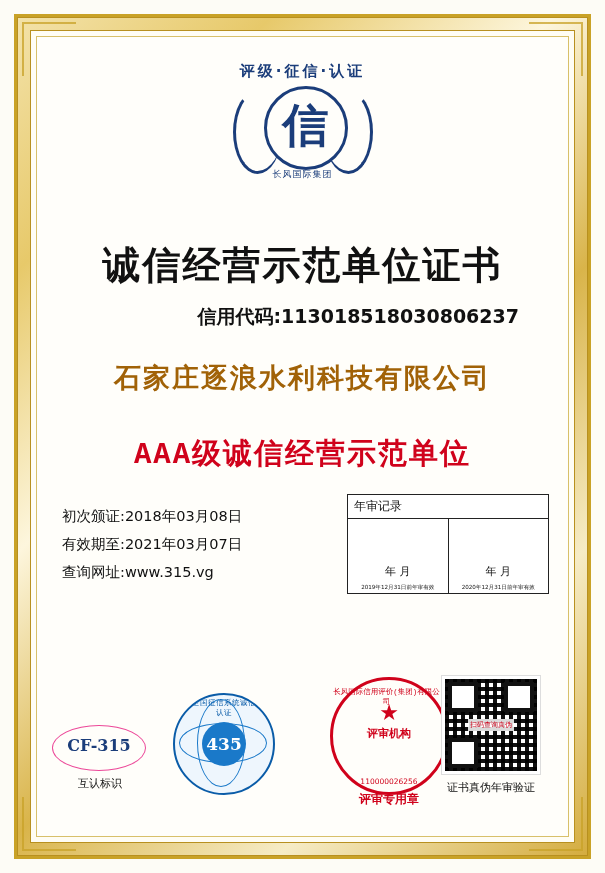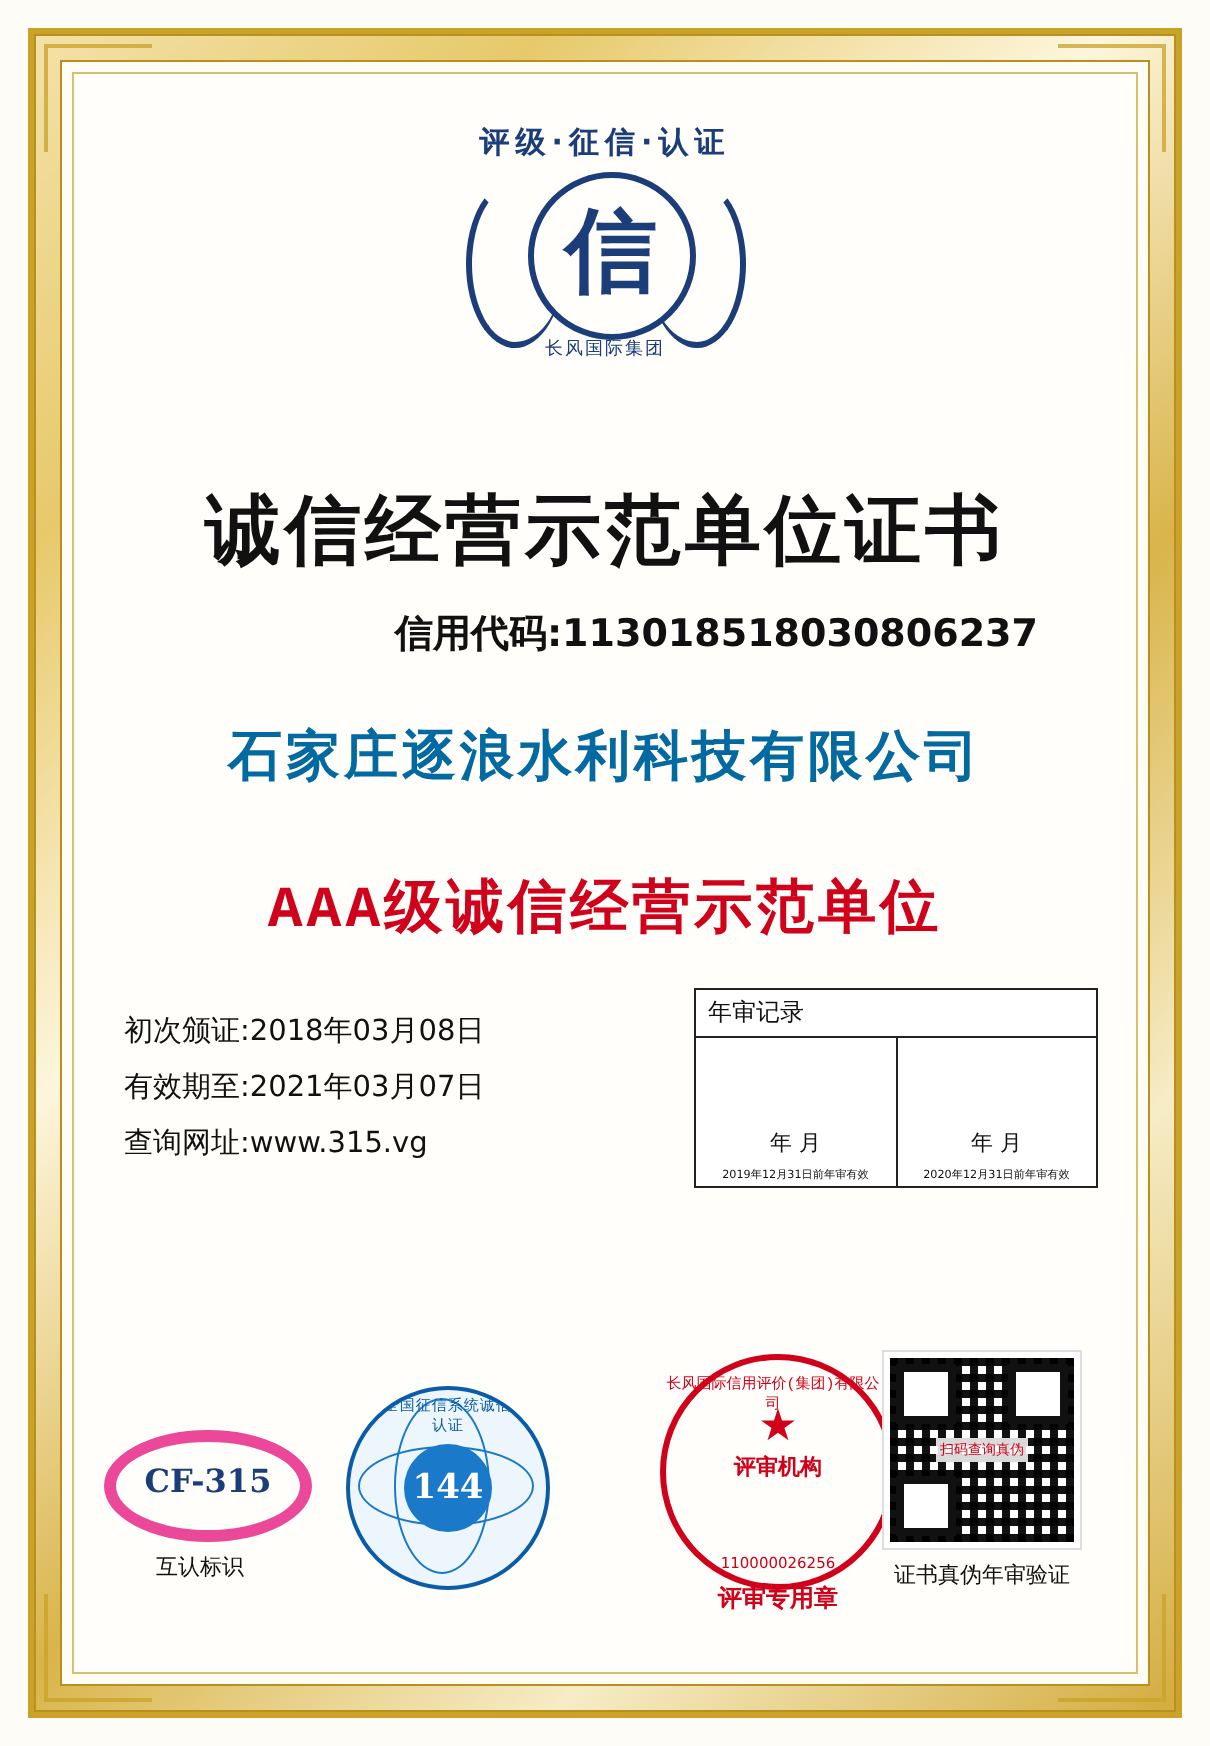--- a/index.html
+++ b/index.html
@@ -144,21 +144,21 @@
     color: #111111;
     font-family: "DejaVu Sans", "Liberation Sans", sans-serif;
   }
   .company {
     position: absolute;
     top: 318px;
     left: 0; right: 0;
     text-align: center;
     font-size: 27px;
     font-weight: bold;
-    color: #0369a1;
+    color: #a16207;
     letter-spacing: 2px;
     font-family: Liberation Serif, serif;
   }
   .grade {
     position: absolute;
     top: 392px;
     left: 0; right: 0;
     text-align: center;
     font-size: 29px;
     font-weight: bold;
@@ -236,21 +236,21 @@
   .seal {
     position: absolute;
     text-align: center;
   }
 
   
   .seal-cf { left: 10px; bottom: 22px; width: 96px; }
   .oval {
     width: 92px;
     height: 44px;
-    border: 6px solid #ec4899;
+    border: 1px solid #ec4899;
     border-radius: 50%;
     color: #1b3d7a;
     font-size: 16px;
     font-weight: bold;
     line-height: 40px;
     font-family: "DejaVu Serif", "Liberation Serif", serif;
     background: #fffefa;
   }
   .seal-caption {
     margin-top: 5px;
@@ -446,21 +446,21 @@
     <div class="seal-row">
 
       <div class="seal seal-cf">
         <div class="oval">CF-315</div>
         <div class="seal-caption">互认标识</div>
       </div>
 
       <div class="seal seal-globe">
         <div class="globe">
           <div class="globe-ring-text">315全国征信系统诚信企业认证</div>
-          <div class="globe-core">144</div>
+          <div class="globe-core">435</div>
         </div>
       </div>
 
       <div class="seal seal-red">
         <div class="red-stamp">
           <div class="red-arc-top">长风国际信用评价(集团)有限公司</div>
           <div class="red-star">★</div>
           <div class="red-mid">评审机构</div>
           <div class="red-mid2">评审专用章</div>
           <div class="red-bottom">110000026256</div>

